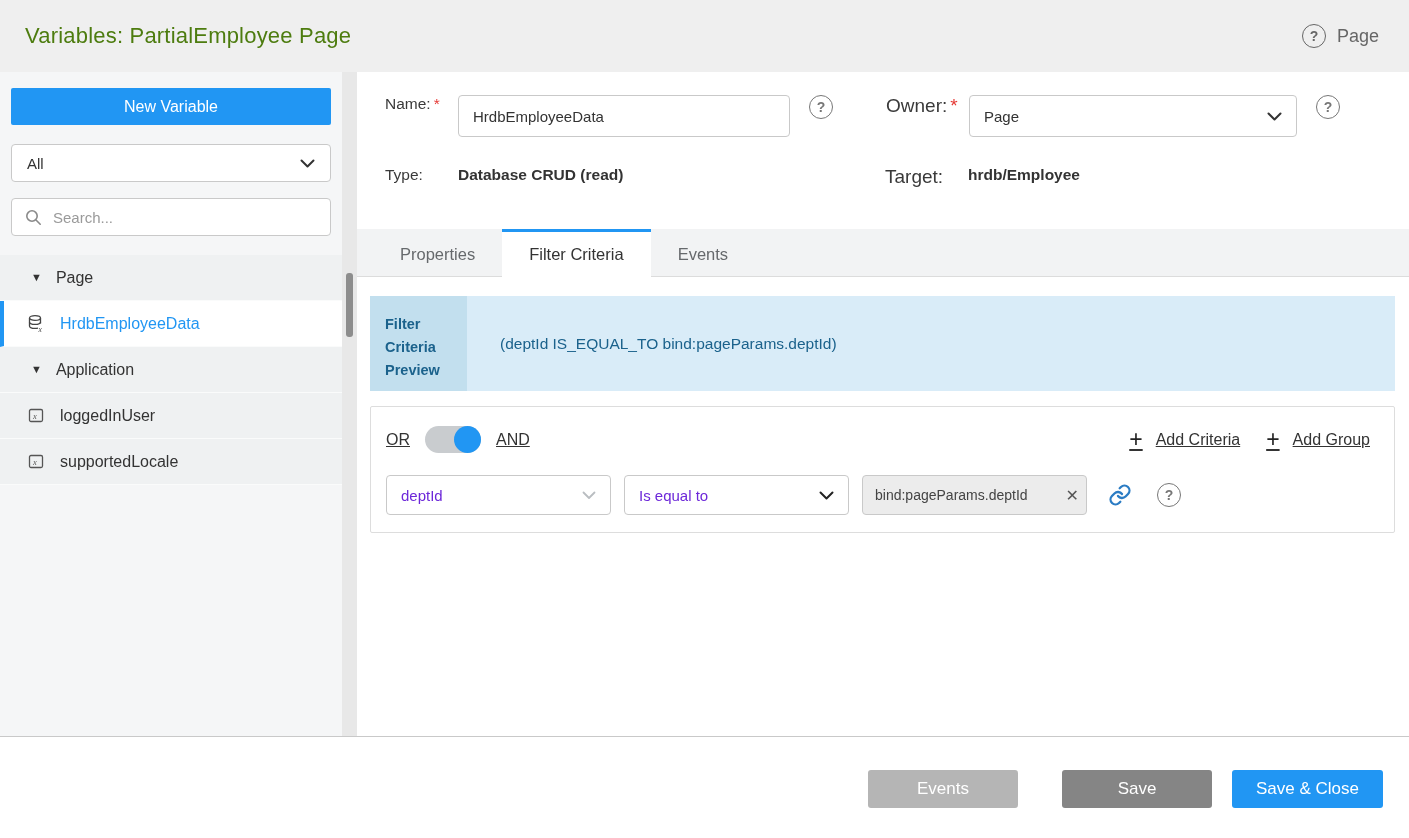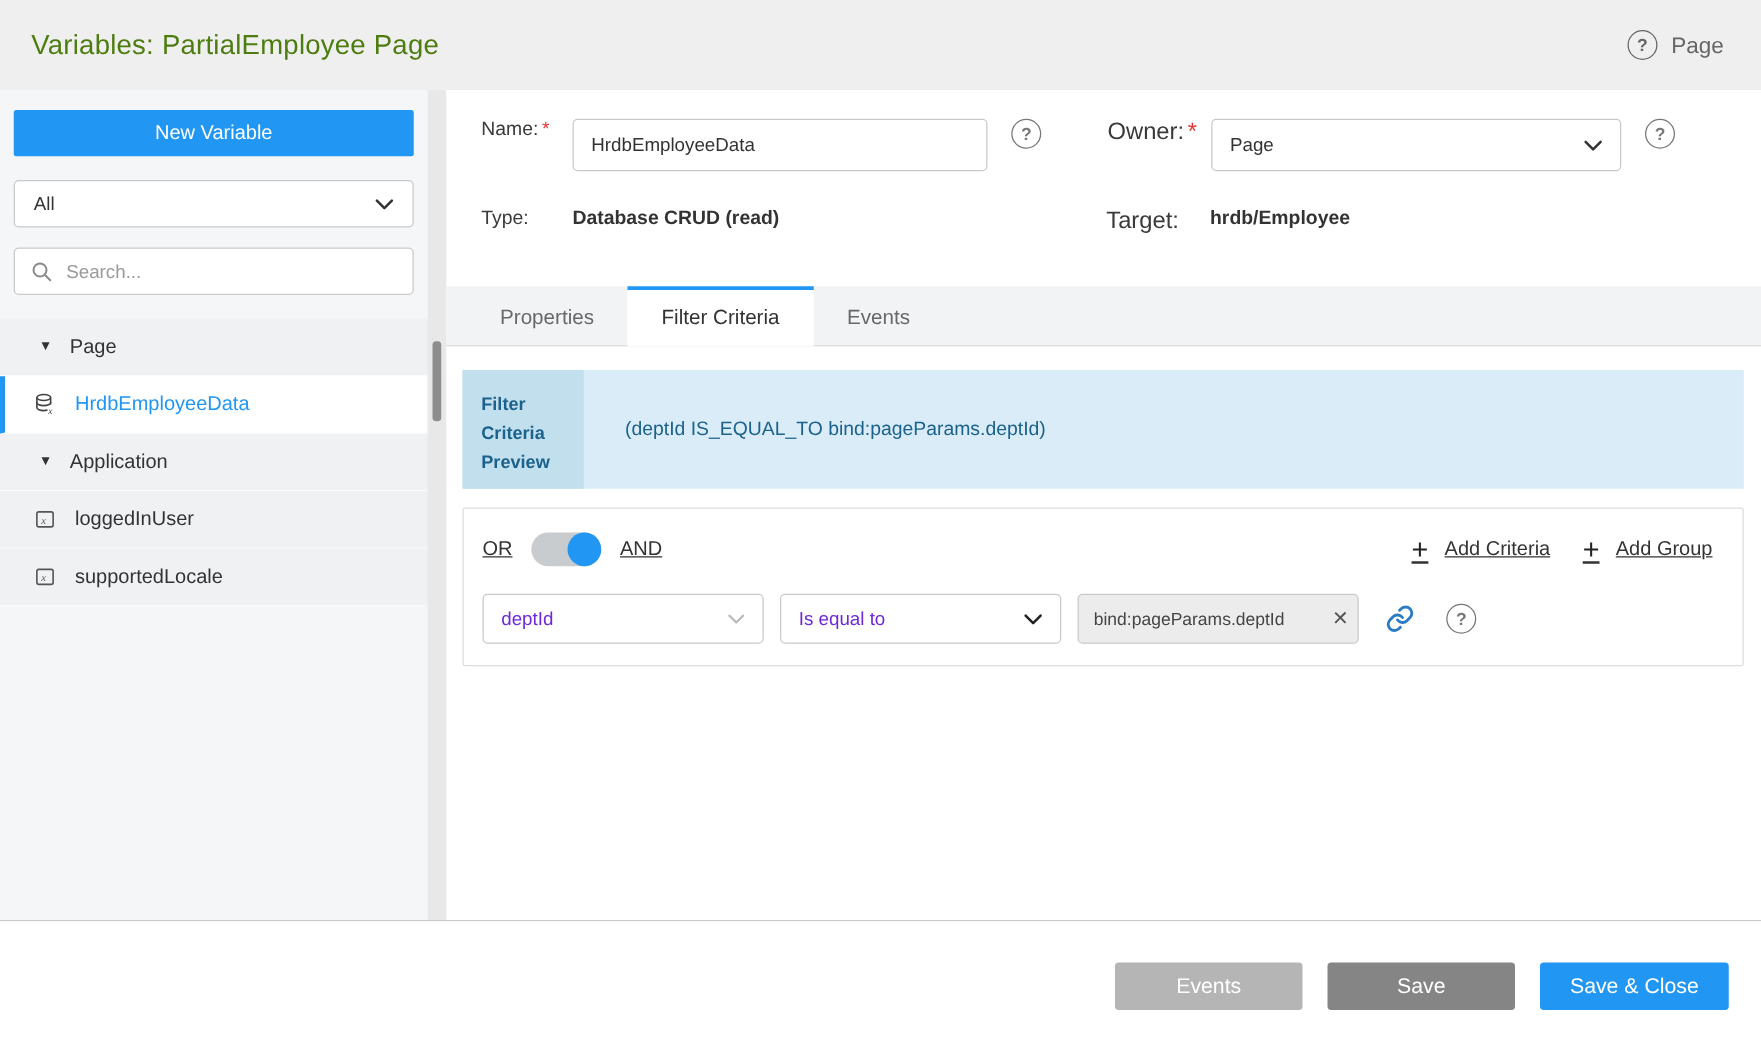--- a/index.html
+++ b/index.html
@@ -319,17 +319,17 @@
           </span>
           <span class="qicon">?</span>
         </div>
       </div>
 
     </div>
   </div>
 
   <div class="footer">
     <button class="btn cancel" style="background: rgb(181, 181, 181);">Events</button>
-    <button class="btn save" style="background: rgb(133, 133, 133);">Save</button>
+    <button class="btn save" style="background: rgb(133, 133, 133); margin-left: 24px;">Save</button>
     <button class="btn primary" style="background: rgb(33, 150, 243);">Save &amp; Close</button>
   </div>
 
 </div>
 
 </body></html>

